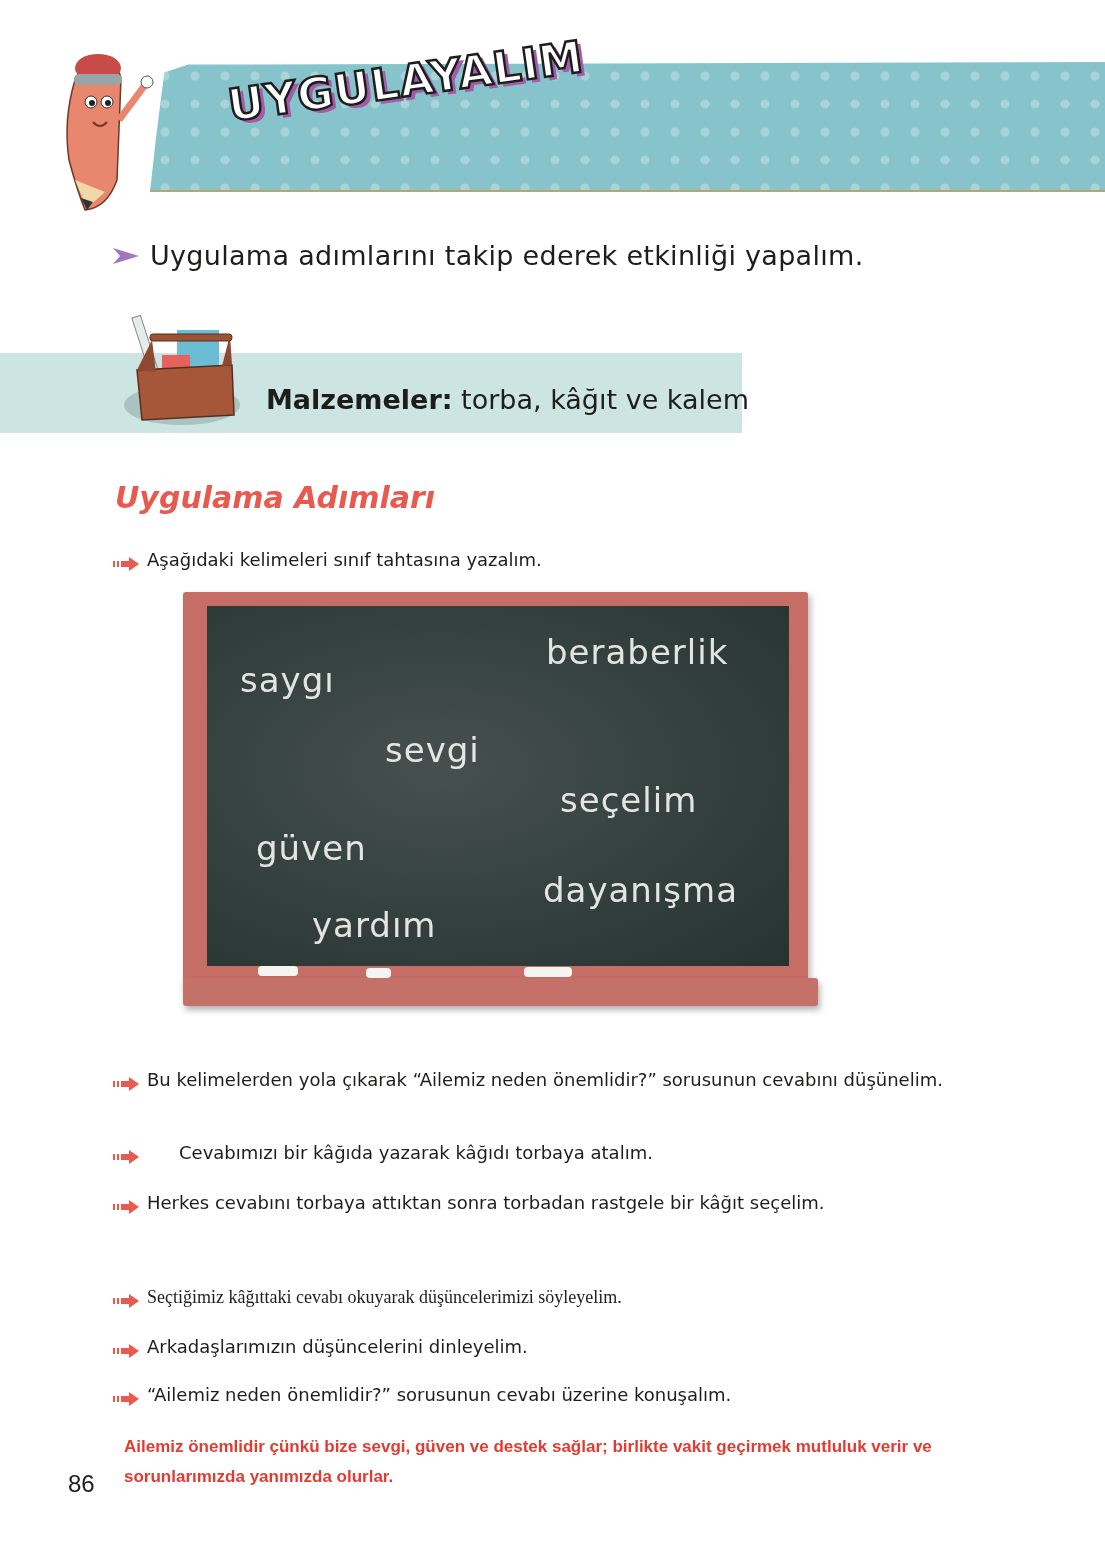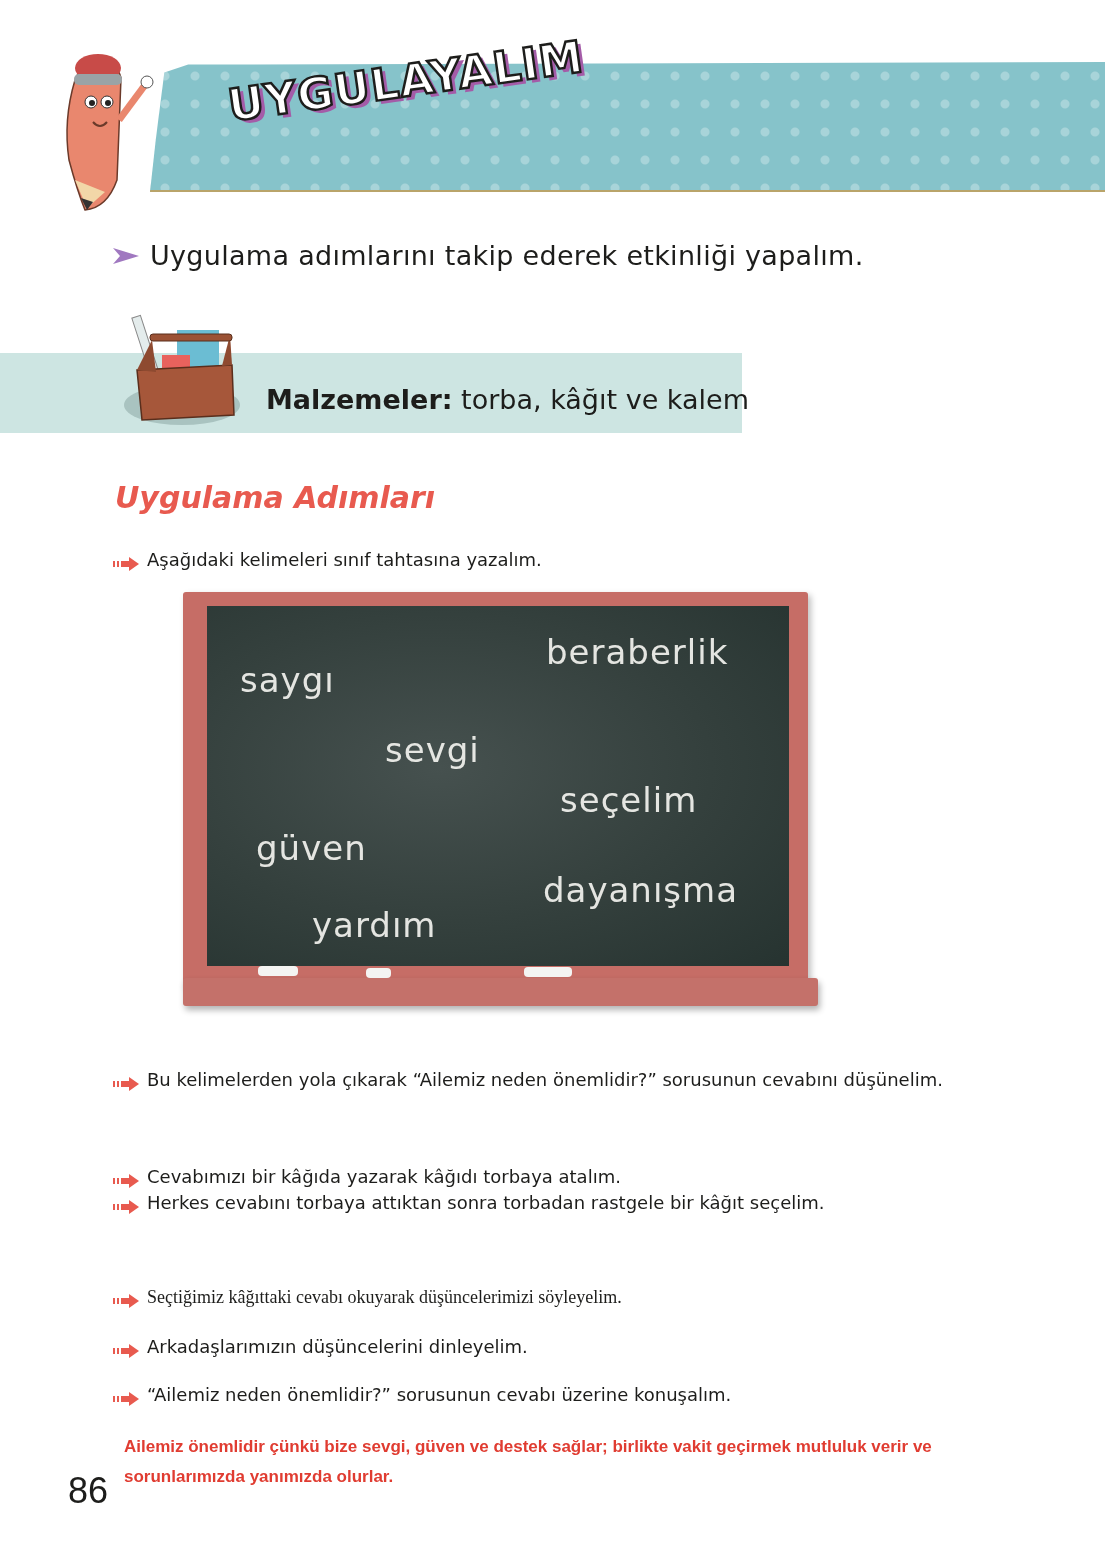--- a/index.html
+++ b/index.html
@@ -38,21 +38,21 @@
 
   
   .board { position:absolute; left:183px; top:592px; width:625px; height:395px; background:#c66d66; border-radius:3px; box-shadow: 3px 3px 6px rgba(0,0,0,0.25); }
   .board-inner { position:absolute; left:24px; top:14px; width:582px; height:360px;
     background: radial-gradient(ellipse at 40% 45%, #46514f 0%, #34403d 55%, #263330 100%); }
   .ledge { position:absolute; left:183px; top:978px; width:635px; height:28px; background:#c4716a; border-radius:3px; box-shadow:2px 4px 6px rgba(0,0,0,0.3); }
   .chalk { position:absolute; height:10px; background:#f4f4f2; border-radius:4px; }
   .word { position:absolute; color:#f2f2ee; font-size:34px; font-family:"DejaVu Sans", sans-serif; letter-spacing:1px; opacity:0.93; }
 
   .answer { position:absolute; left:124px; top:1432px; width:880px; font-family:"Liberation Sans", sans-serif; font-weight:bold; font-size:17px; line-height:30px; color:#e03c31; }
-  .page-number { position:absolute; left:68px; top:1470px; font-family:"Liberation Sans", sans-serif; font-size:36px; color:#1d1d1b; }
+  .page-number { position:absolute; left:68px; top:1470px; font-family:"Liberation Sans", sans-serif; font-size:24px; color:#1d1d1b; }
 </style>
 </head>
 <body>
 
 <div class="banner"></div>
 <svg class="mascot" viewBox="0 0 110 175">
   <path d="M20 40 Q25 25 45 22 Q62 22 66 38 L62 140 Q52 168 30 170 Q22 150 14 120 Q8 80 20 40Z" fill="#e9876e" stroke="#6b3a2a" stroke-width="1.5"></path>
   <ellipse cx="43" cy="28" rx="23" ry="14" fill="#c84b48"></ellipse>
   <rect x="19" y="34" width="48" height="11" rx="5" fill="#9aa3a6"></rect>
   <circle cx="36" cy="62" r="6" fill="#fff" stroke="#333"></circle>
@@ -119,21 +119,21 @@
 
 <div class="step" style="top:1045px;margin-top:20px;">
   <svg class="bullet" viewBox="0 0 26 14">
     <rect x="0" y="4" width="2" height="6" fill="#e85a4f"></rect>
       <rect x="4" y="4" width="2" height="6" fill="#e85a4f"></rect>
       <rect x="8" y="4" width="8" height="6" fill="#e85a4f"></rect>
       <path d="M16 0 L26 7 L16 14Z" fill="#e85a4f"></path>
   </svg>
   <div class="text">Bu kelimelerden yola çıkarak “Ailemiz neden önemlidir?” sorusunun cevabını düşünelim.</div>
 </div>
-<div class="step" style="top:1162px;">
+<div class="step" style="top:1138px;gap:32px;">
   <svg class="bullet" viewBox="0 0 26 14">
     <rect x="0" y="4" width="2" height="6" fill="#e85a4f"></rect>
       <rect x="4" y="4" width="2" height="6" fill="#e85a4f"></rect>
       <rect x="8" y="4" width="8" height="6" fill="#e85a4f"></rect>
       <path d="M16 0 L26 7 L16 14Z" fill="#e85a4f"></path>
   </svg>
   <div class="text">Cevabımızı bir kâğıda yazarak kâğıdı torbaya atalım.</div>
 </div>
 <div class="step" style="top:1188px;">
   <svg class="bullet" viewBox="0 0 26 14">

